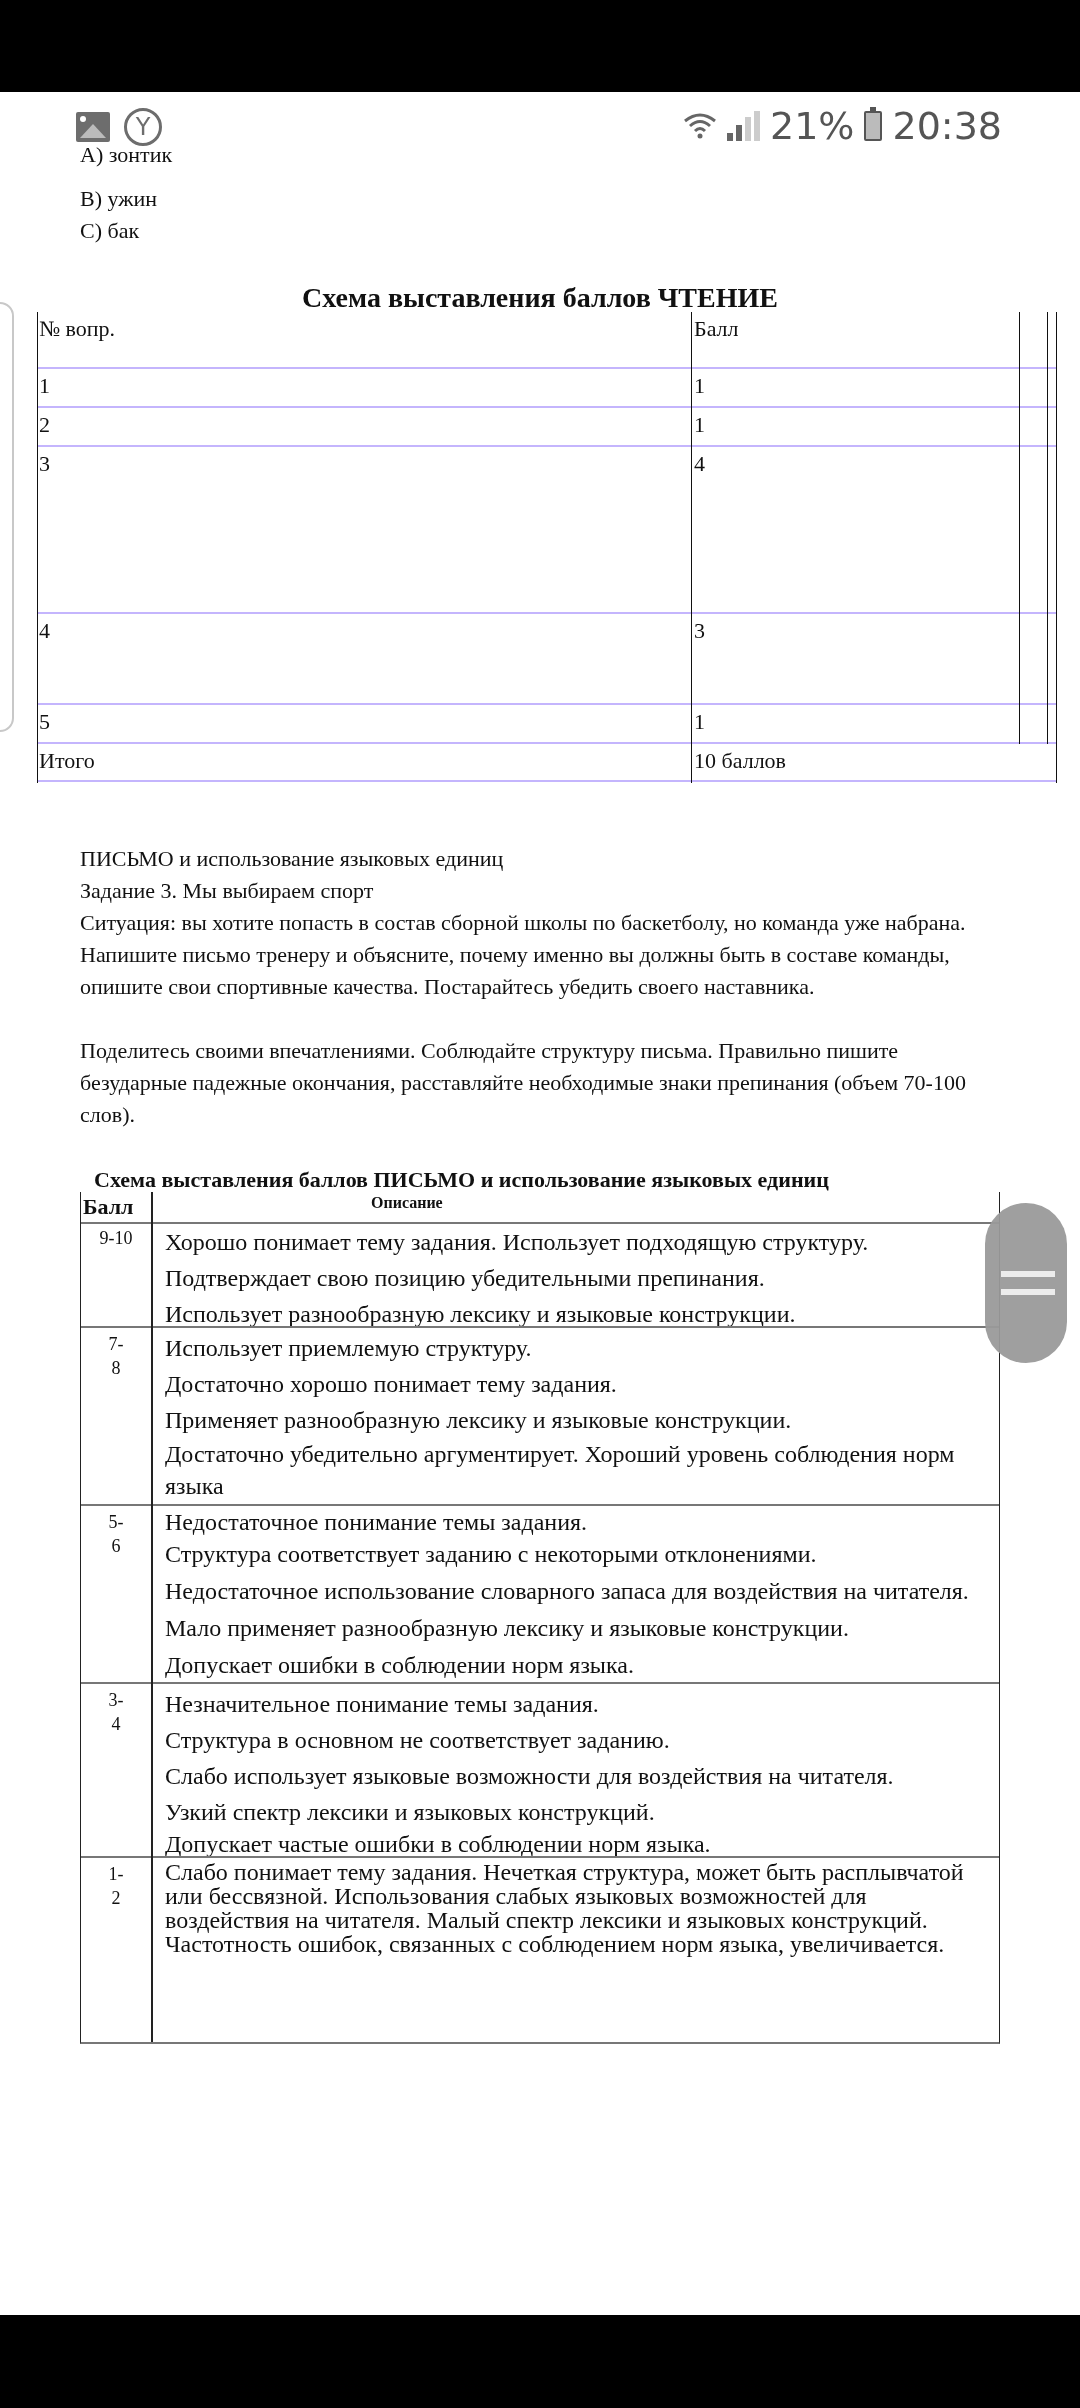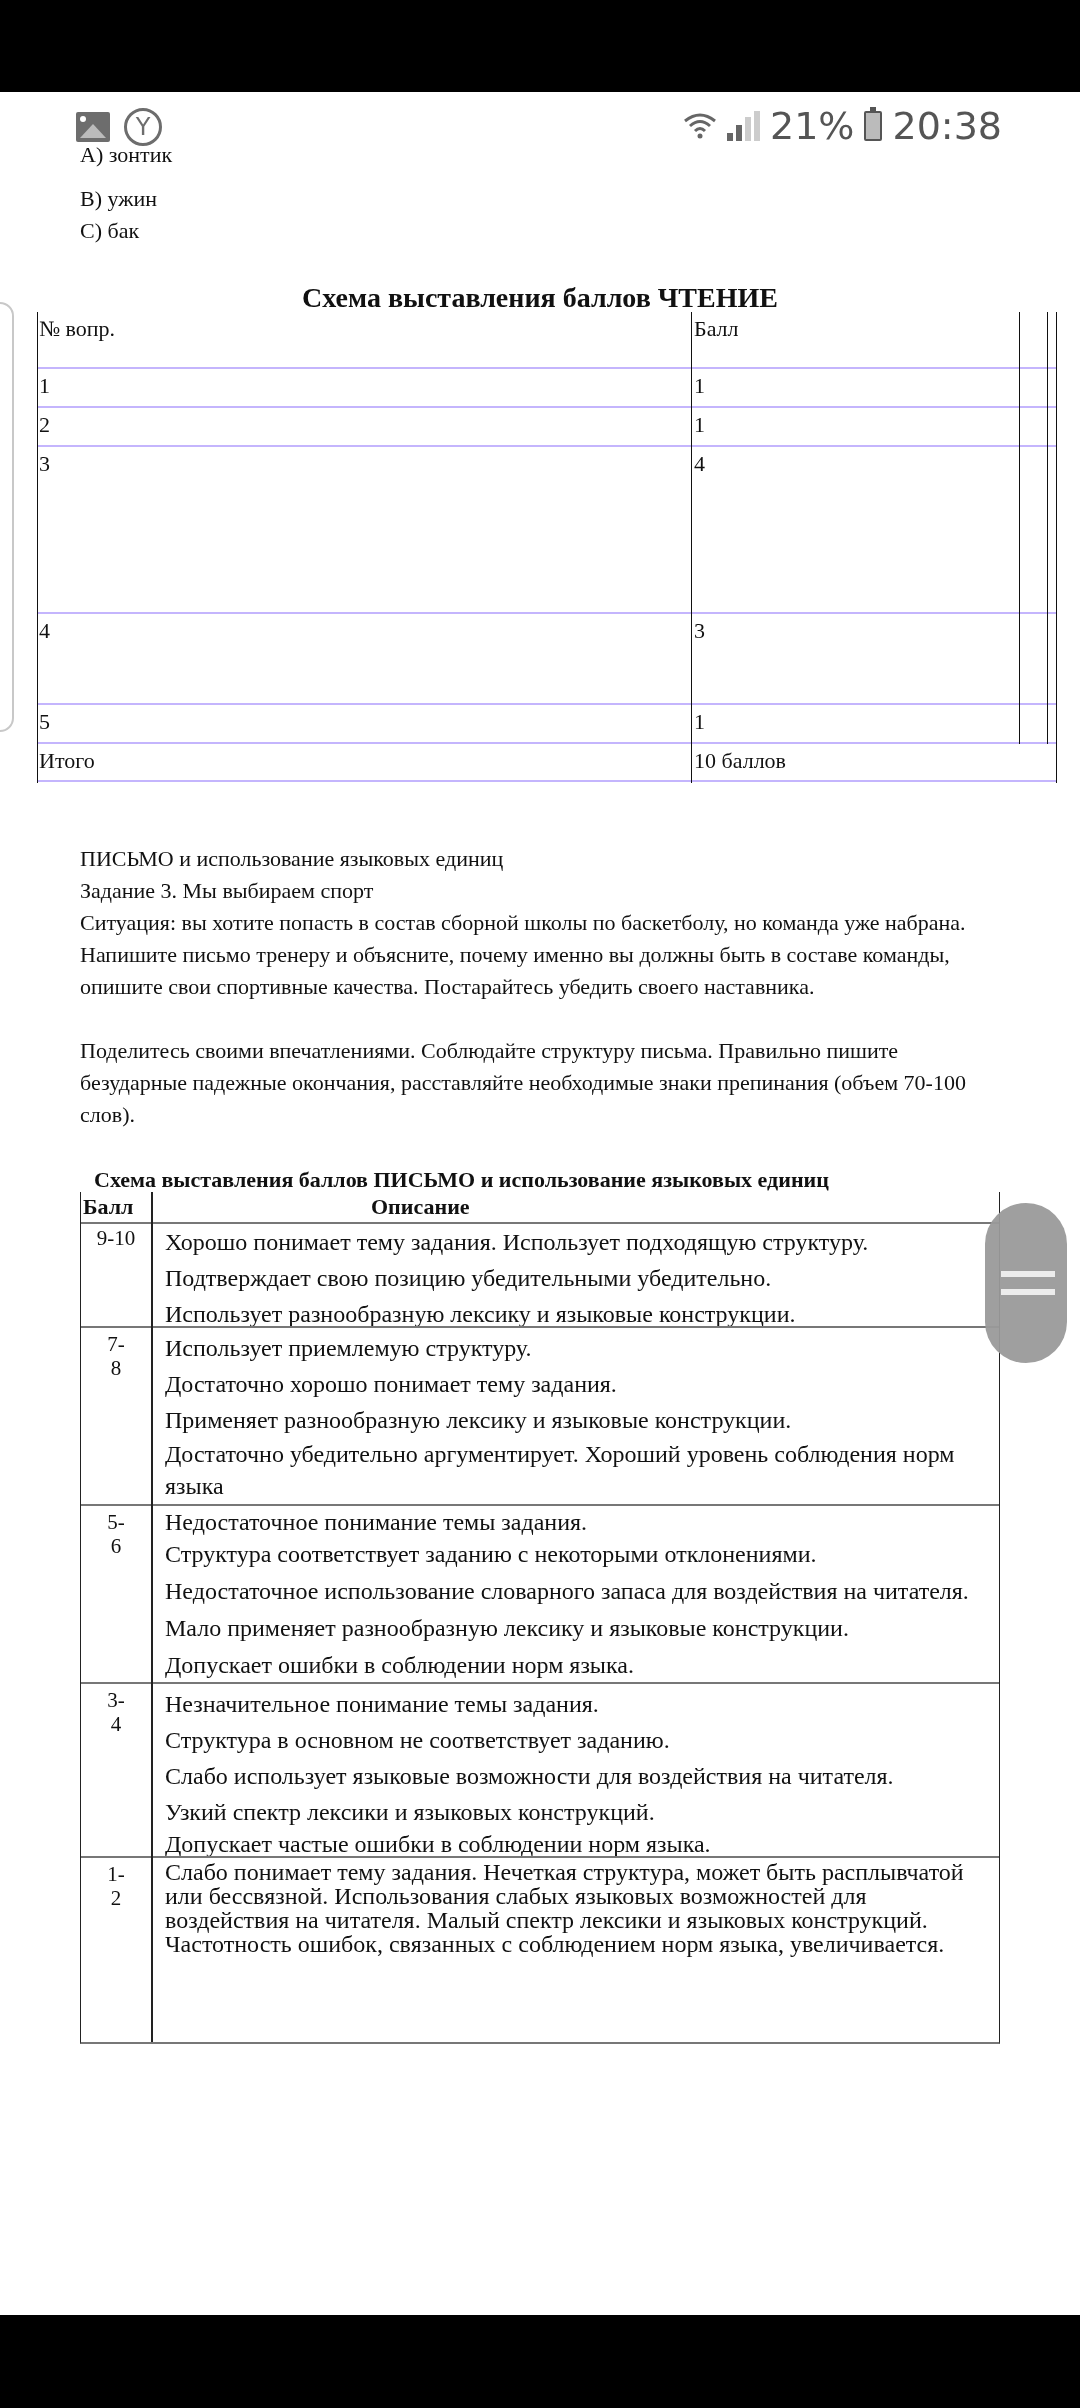--- a/index.html
+++ b/index.html
@@ -37,25 +37,25 @@
     .t1-row { position: absolute; left: 0; width: 1020px; box-sizing: border-box; border-bottom: 2px solid #c4b5fd; }
     .t1-cell { position: absolute; top: 4px; font-size: 22px; }
     .vline { position: absolute; width: 1px; background: #111; }
 
     .sec { position: absolute; left: 80px; width: 920px; font-size: 22px; line-height: 32px; }
 
     .t2-title { position: absolute; left: 94px; top: 1167px; font-weight: bold; font-size: 22px; }
     .t2 { position: absolute; left: 80px; top: 1192px; width: 920px; height: 852px; box-sizing: border-box; border-left: 1.5px solid #222; border-right: 1.5px solid #222; border-bottom: 2px solid #777; }
     .t2-head { position: absolute; left: 0; top: 0; width: 100%; height: 30px; border-bottom: 2px solid #777; }
     .t2-head .h1 { position: absolute; left: 2px; top: 2px; font-weight: bold; font-size: 22px; }
-    .t2-head .h2 { position: absolute; left: 290px; top: 2px; font-weight: bold; font-size: 22px; }
+    .t2-head .h2 { position: absolute; left: 290px; top: 2px; font-weight: bold; font-size: 16px; }
     .t2-colline { position: absolute; left: 70px; top: 0; bottom: 0; width: 1.5px; background: #222; }
     .t2-row { position: absolute; left: 0; width: 100%; box-sizing: border-box; }
     .t2-row.sep { border-top: 2px solid #777; }
-    .score { position: absolute; left: 0; width: 70px; text-align: center; font-size: 21px; line-height: 24px; top: 4px; }
+    .score { position: absolute; left: 0; width: 70px; text-align: center; font-size: 18px; line-height: 24px; top: 4px; }
     .desc { position: absolute; left: 84px; right: 8px; top: 2px; font-size: 24px; }
     .desc p { margin: 0; }
 
     .handle { position: absolute; left: 985px; top: 1203px; width: 82px; height: 160px; border-radius: 41px; background: #9a9a9a; opacity: 0.95; }
     .handle span { position: absolute; left: 16px; width: 54px; height: 6px; background: #ececec; }
   </style>
 </head>
 <body>
 
 <div class="topbar"></div>
@@ -141,21 +141,21 @@
   <div class="t2">
     <div class="t2-head">
       <span class="h1">Балл</span>
       <span class="h2">Описание</span>
     </div>
 
     <div class="t2-row" style="top:30px; height:104px;">
       <div class="score">9-10</div>
       <div class="desc" style="line-height:36px;">
         <p>Хорошо понимает тему задания. Использует подходящую структуру.</p>
-        <p>Подтверждает свою позицию убедительными убедительно.</p>
+        <p>Подтверждает свою позицию убедительными препинания.</p>
         <p>Использует разнообразную лексику и языковые конструкции.</p>
       </div>
     </div>
 
     <div class="t2-row sep" style="top:134px; height:178px;">
       <div class="score" style="white-space:pre;">7-
 8</div>
       <div class="desc" style="line-height:36px;">
         <p>Использует приемлемую структуру.</p>
         <p>Достаточно хорошо понимает тему задания.</p>

